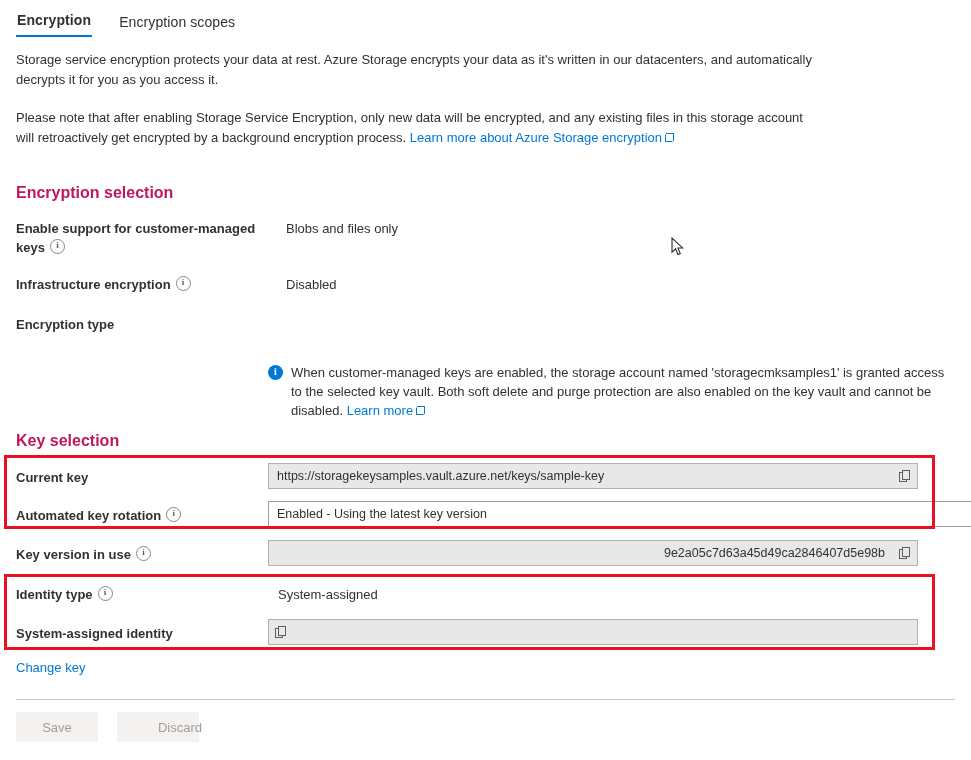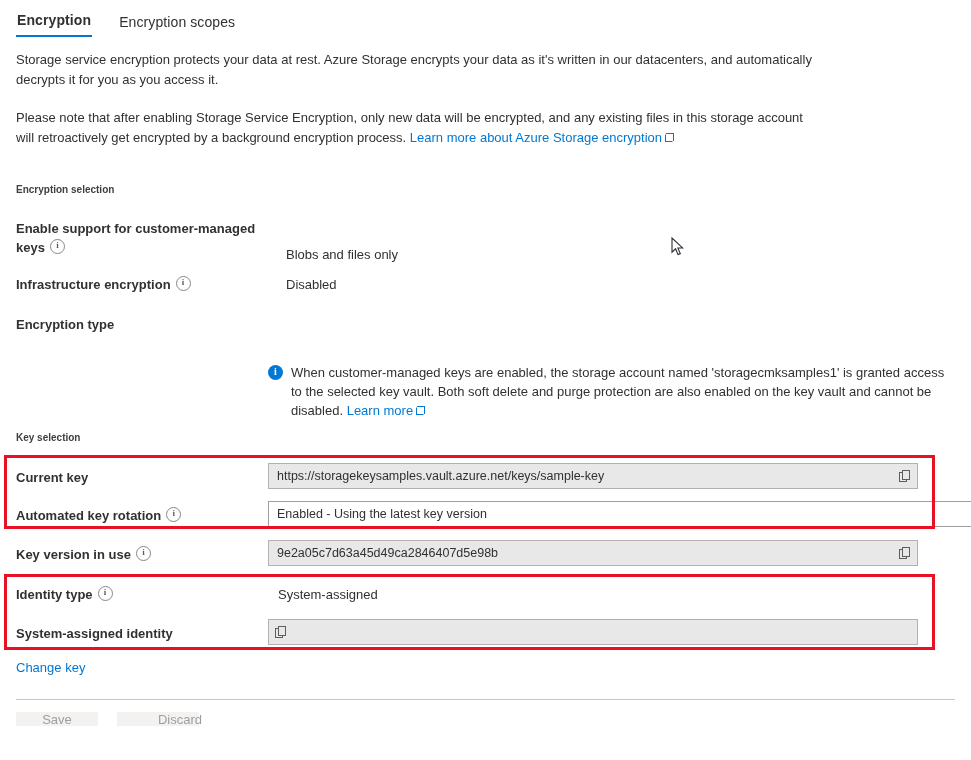--- a/index.html
+++ b/index.html
@@ -80,23 +80,23 @@
     right: 0; top: 0;
     width: 7px; height: 7px;
     border-top: 1px solid #0078d4;
     border-right: 1px solid #0078d4;
   }
 
   
   .section-title {
     position: absolute;
     left: 16px;
-    font-size: 10px;
+    font-size: 16px;
     font-weight: bold;
-    color: #404040;
+    color: #be185d;
   }
 
   
   .row {
     position: absolute;
     left: 16px;
     width: 920px;
   }
   .label {
     position: absolute;
@@ -269,21 +269,21 @@
   
   .divider {
     position: absolute;
     left: 16px;
     width: 939px;
     height: 1px;
     background: #c8c6c4;
   }
   .btn {
     position: absolute;
-    height: 14px;
+    height: 30px;
     min-width: 82px;
     box-sizing: border-box;
     background: #f3f2f1;
     border: 1px solid #f3f2f1;
     color: #a19f9d;
     font-size: 13px;
     font-family: "Liberation Sans", sans-serif;
     display: flex;
     align-items: center;
     justify-content: center;
@@ -309,21 +309,21 @@
 <div class="intro p2">
   <span>Please note that after enabling Storage Service Encryption, only new data will be encrypted, and any existing files in this storage account will retroactively get encrypted by a background encryption process. </span><a class="link" href="#">Learn more about Azure Storage encryption</a><span class="ext-icon"></span>
 </div>
 
 <div class="section-title" style="top:184px;">Encryption selection</div>
 
 <div class="row" style="top:219px;">
   <div class="label" style="width:248px;">
     <span>Enable support for customer-managed keys</span><span class="info-icon"></span>
   </div>
-  <div class="value-static" style="left:270px;margin-top:26px;">Blobs and files only</div>
+  <div class="value-static" style="left:270px;">Blobs and files only</div>
 </div>
 
 <div class="row" style="top:275px;">
   <div class="label">
     <span>Infrastructure encryption</span><span class="info-icon"></span>
   </div>
   <div class="value-static" style="left:270px;">Disabled</div>
 </div>
 
 <div class="row" style="top:315px;">
@@ -360,21 +360,21 @@
 </div>
 <div class="field" style="left:268px; top:501px; width:774px;">
   <span class="ftext">Enabled - Using the latest key version</span>
 </div>
 
 <div class="row" style="top:545px;">
   <div class="label">
     <span>Key version in use</span><span class="info-icon"></span>
   </div>
 </div>
-<div class="field readonly" style="left:268px; top:540px; width:650px;">
+<div class="field readonly" style="left:268px; top:540px; width:650px;text-align:right;">
   <span class="ftext">9e2a05c7d63a45d49ca2846407d5e98b</span>
   <span class="copy-btn">
     <svg width="13" height="13" viewBox="0 0 13 13" aria-hidden="true">
       <rect x="0.5" y="2.5" width="7" height="9" fill="none" stroke="#605e5c"></rect>
       <rect x="3.5" y="0.5" width="7" height="9" fill="#e8e8e8" stroke="#605e5c"></rect>
     </svg>
   </span>
 </div>
 
 <div class="row" style="top:585px;">

